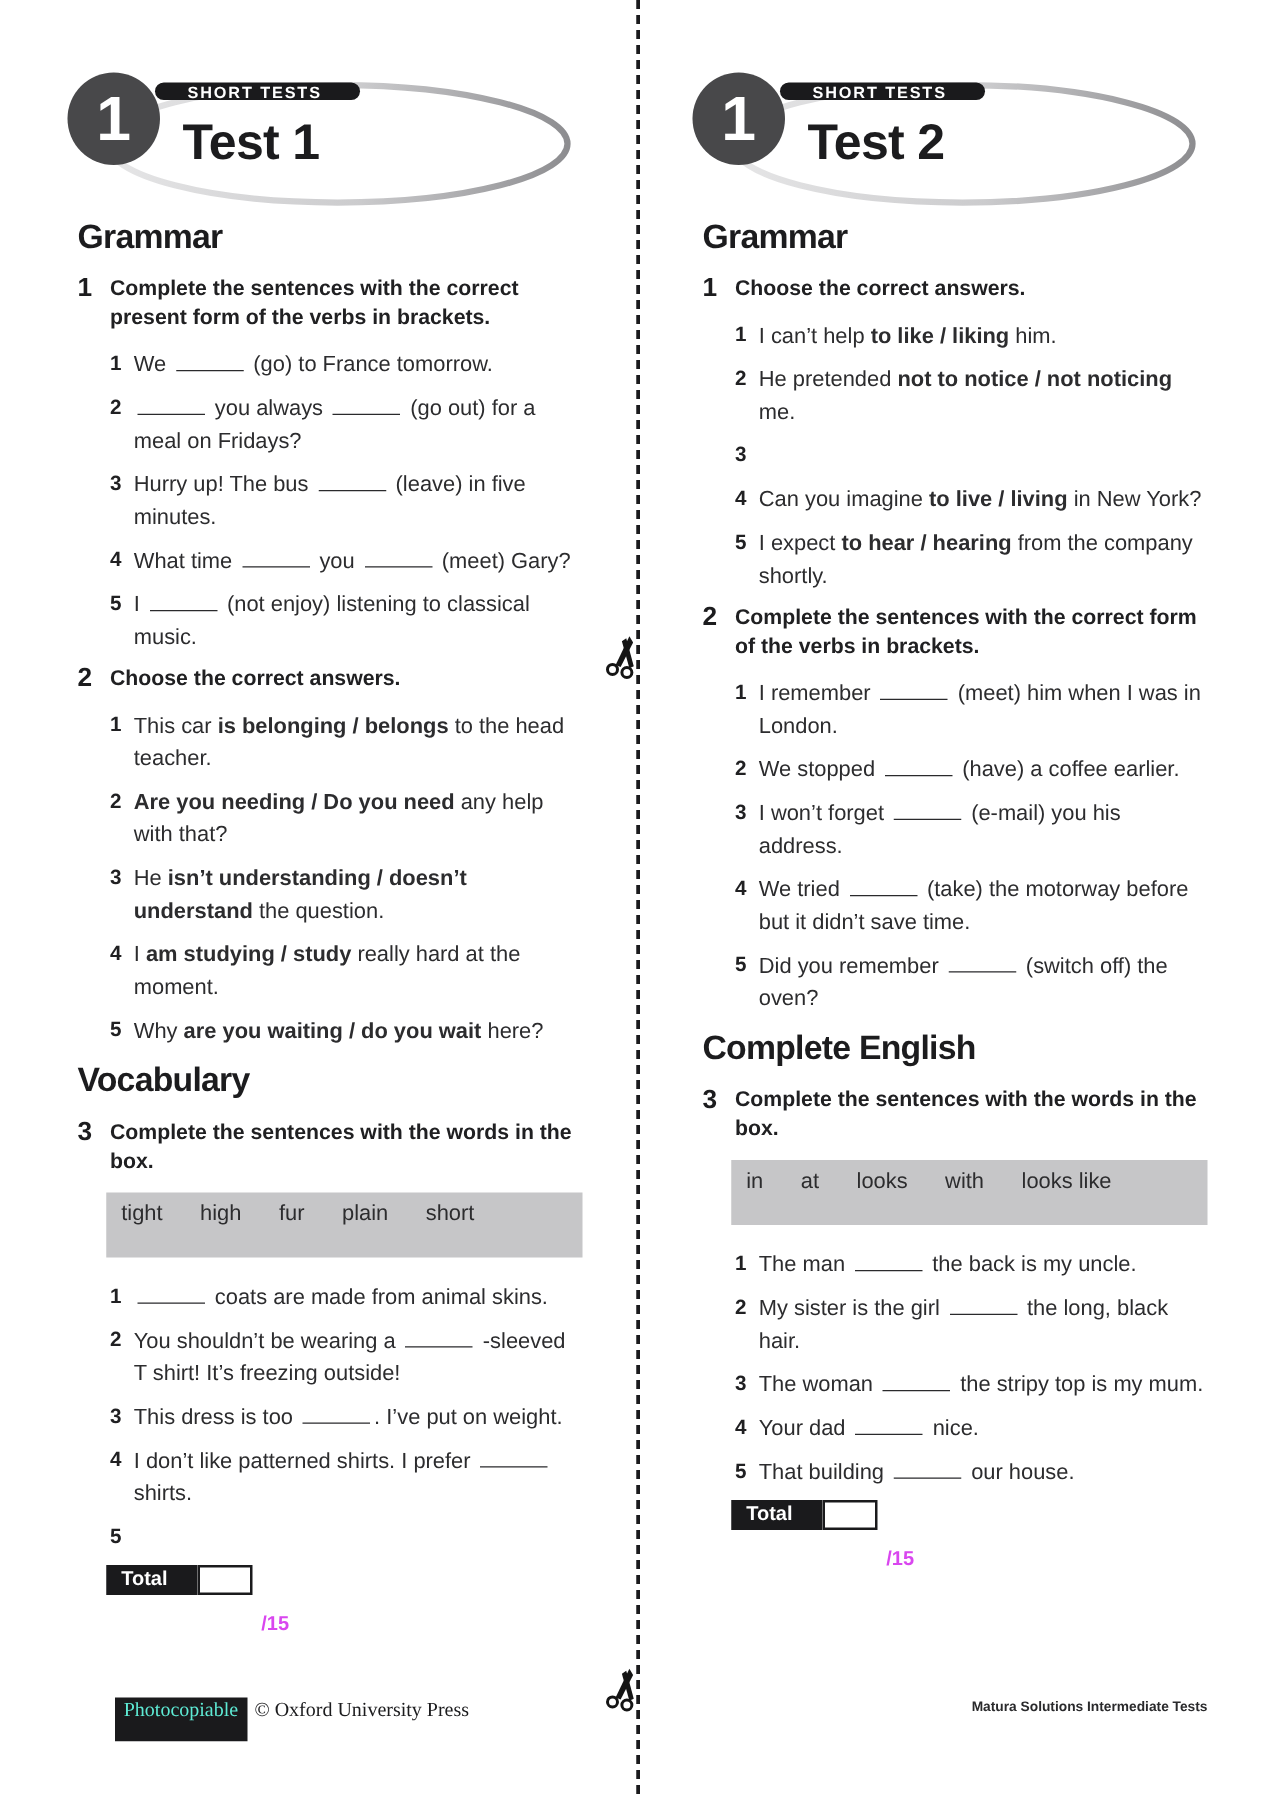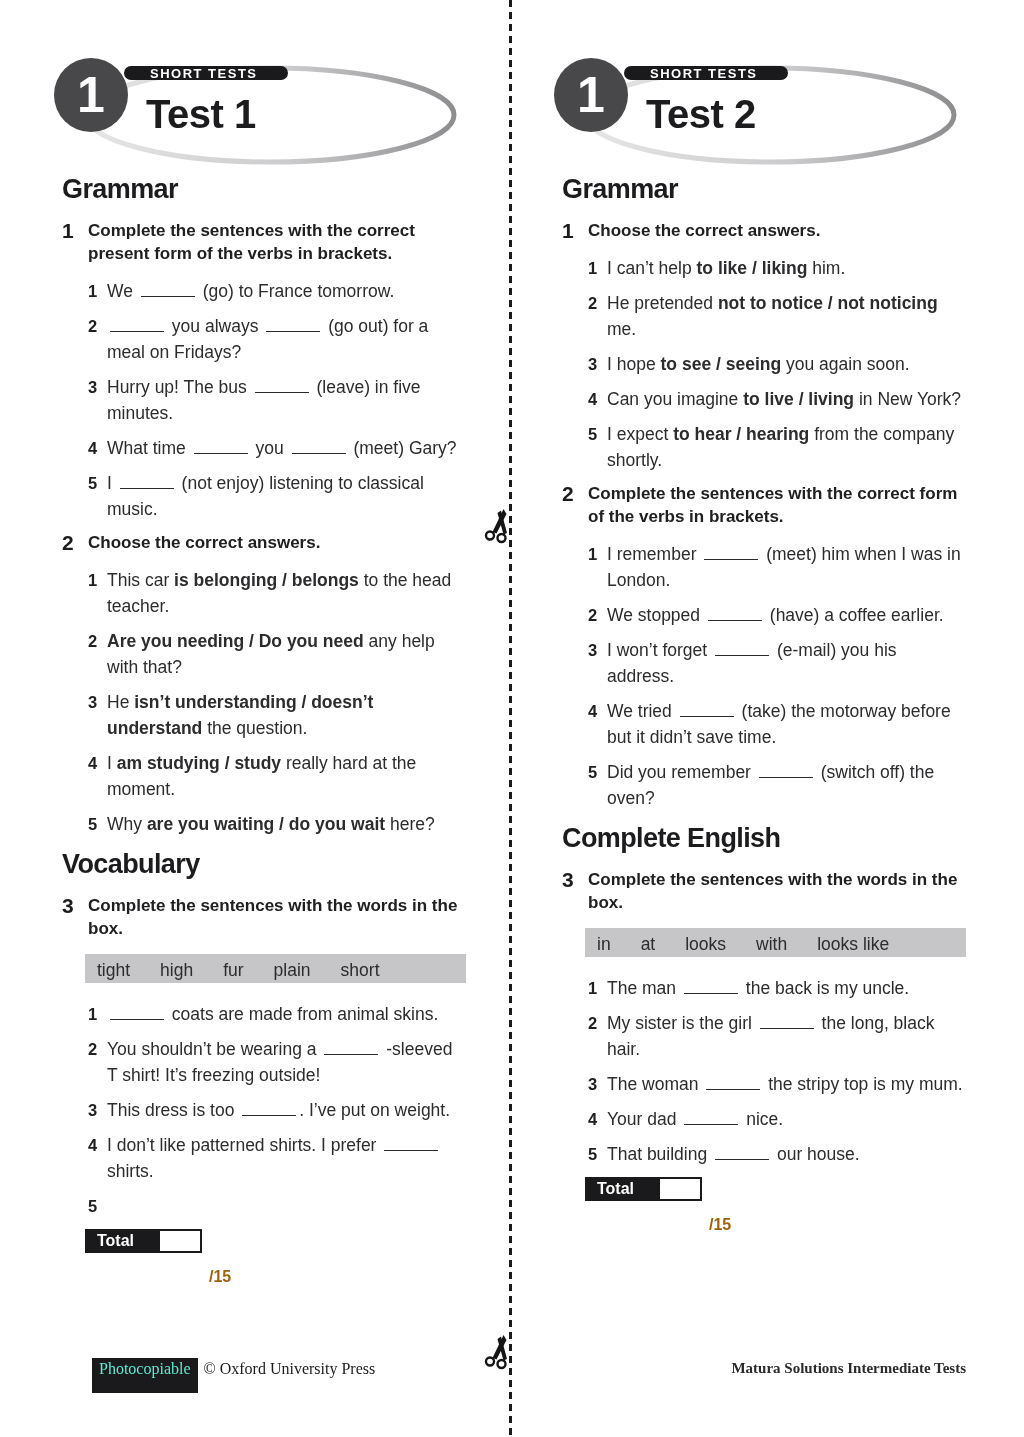--- a/index.html
+++ b/index.html
@@ -45,35 +45,35 @@
   .ex-instruction { font-size:17px; font-weight:bold; line-height:23px; color:#202022; }
   .item { display:flex; margin-bottom:9px; }
   .item-num { width:19px; margin-left:26px; flex:none; font-weight:bold; font-size:16.5px; line-height:26px; color:#202022; }
   .item-text { font-size:17.5px; line-height:26px; }
   .bold { font-weight:bold; }
   .blank {
     display:inline-block; width:54px; height:3px; border-bottom:1.6px solid #2a2a2c;
     margin:0 3px; vertical-align:baseline;
   }
   .wordbox {
-    background:var(--box-gray,#c6c6c8); margin:14px 0 18px 23px; padding:3px 8px 0 12px;
+    background:var(--box-gray,#c6c6c8); margin:14px 0 18px 23px; padding:3px 8px 23px 12px;
     font-size:17.5px; line-height:26px; color:#2c2c2e;
   }
   .wordbox-word { margin-right:30px; display:inline-block; }
   .wordbox-word:last-child { margin-right:0; }
   
   .total-row { display:flex; margin:10px 0 0 23px; height:24px; font-size:16px; font-weight:bold; }
   .total-label { background:var(--ink,#1a1a1c); color:#fff; width:73px; display:flex; align-items:center; padding-left:12px; }
   .total-input { background:#fff; border:2px solid var(--ink,#1a1a1c); width:44px; }
-  .total-score { background:var(--ink,#1a1a1c); color:#a16207; width:52px; display:flex; align-items:center; padding-left:7px;margin-top:48px; }
+  .total-score { background:var(--ink,#1a1a1c); color:#d946ef; width:52px; display:flex; align-items:center; padding-left:7px;margin-top:48px; }
   
   .footer { position:absolute; top:1360px; font-size:16px; }
   .footer-left { left:60px; font-family:"Liberation Serif", serif; color:#1c1c1e; }
   .badge { background:var(--ink,#1a1a1c); color:#5eead4; padding:2px 7px 16px; margin-right:6px;margin-left:32px; }
-  .footer-right { right:58px; font-weight:bold; font-size:15px; color:#2a2a2c; font-family:Liberation Serif, serif; }
+  .footer-right { right:58px; font-weight:bold; font-size:11px; color:#2a2a2c; font-family:Liberation Sans, sans-serif; }
 </style>
 </head>
 <body>
 
 <div class="page">
 
   <div class="cut-line"></div>
   <svg class="scissors scissors-1" viewBox="0 0 32 40">
     <circle cx="7" cy="30.5" r="4" fill="none" stroke="#151515" stroke-width="2.4"></circle>
     <circle cx="18.5" cy="33" r="4" fill="none" stroke="#151515" stroke-width="2.4"></circle>
@@ -225,21 +225,20 @@
             <div class="item">
               <span class="item-num">1</span>
               <span class="item-text"><span>I can’t help </span><span class="bold">to like / liking</span><span> him.</span></span>
             </div>
             <div class="item">
               <span class="item-num">2</span>
               <span class="item-text"><span>He pretended </span><span class="bold">not to notice / not noticing</span><span> me.</span></span>
             </div>
             <div class="item">
               <span class="item-num">3</span>
-              <span class="item-text"><span>I hope </span><span class="bold">to see / seeing</span><span> you again soon.</span></span>
             </div>
             <div class="item">
               <span class="item-num">4</span>
               <span class="item-text"><span>Can you imagine </span><span class="bold">to live / living</span><span> in New York?</span></span>
             </div>
             <div class="item">
               <span class="item-num">5</span>
               <span class="item-text"><span>I expect </span><span class="bold">to hear / hearing</span><span> from the company shortly.</span></span>
             </div>
           </div>

